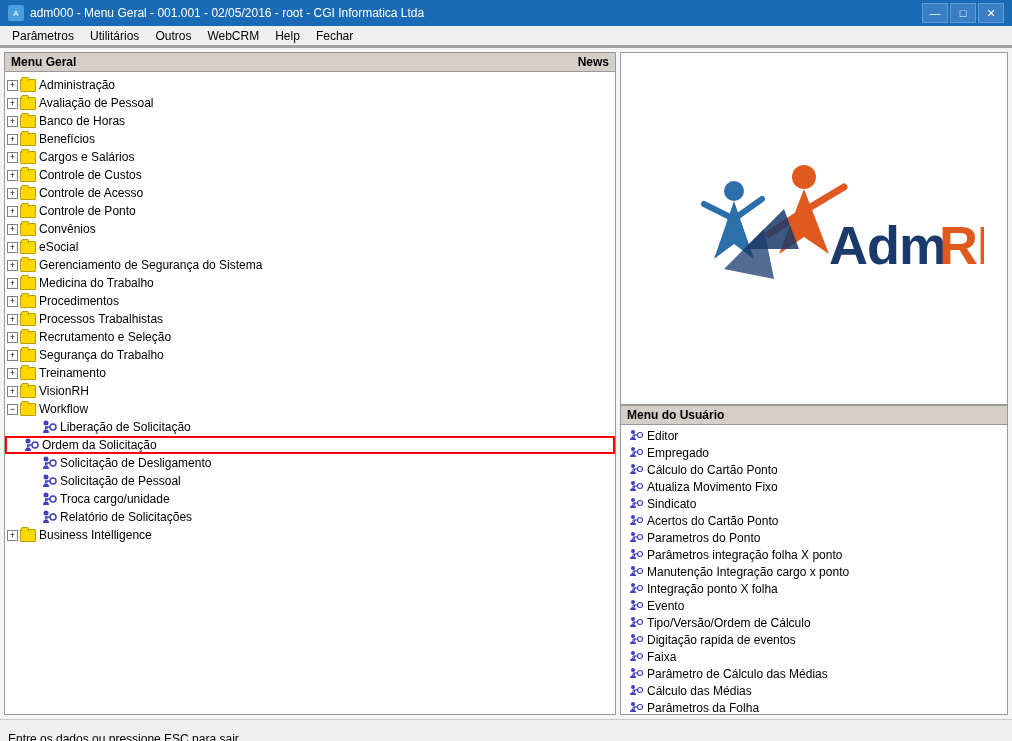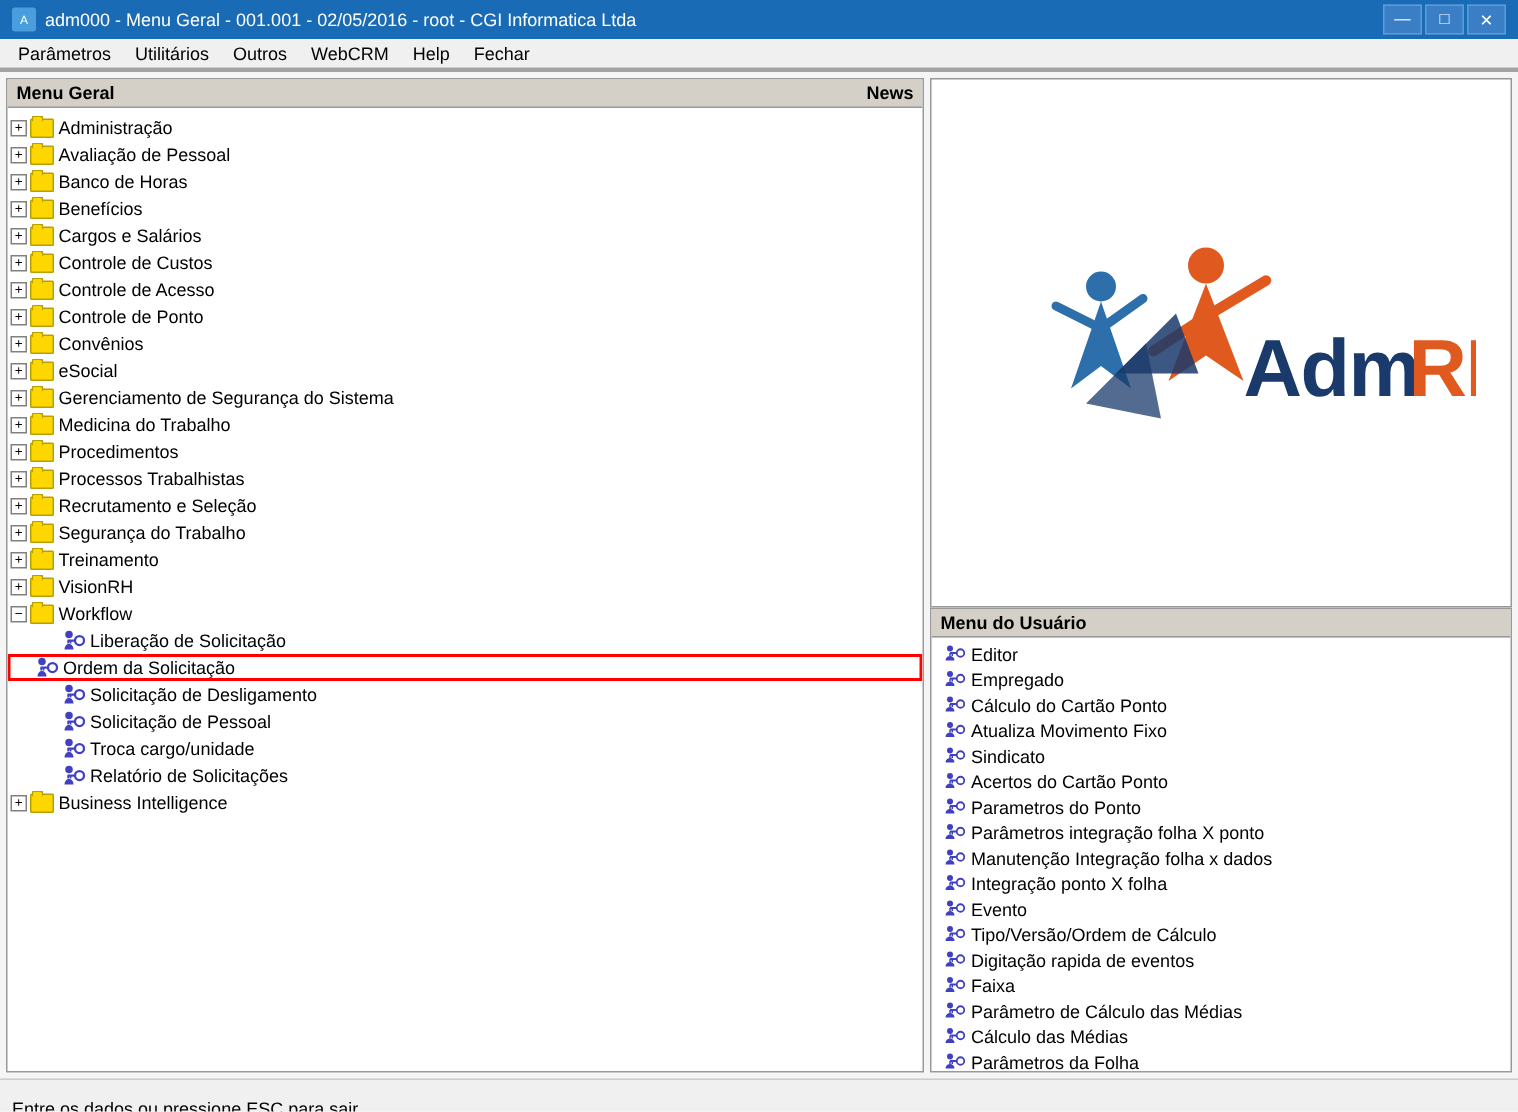--- a/index.html
+++ b/index.html
@@ -559,21 +559,21 @@
           </div>
           <div class="user-menu-item">
             <svg width="14" height="13" viewBox="0 0 14 13" style="margin-right: 4px; flex-shrink: 0;">
               <circle cx="4" cy="3" r="2" fill="#4040c0"></circle>
               <path d="M1,11 C1,7 7,7 7,11" fill="#4040c0"></path>
               <circle cx="11" cy="6" r="2.5" fill="none" stroke="#4040c0" stroke-width="1.2"></circle>
               <line x1="8.5" y1="6" x2="4" y2="6" stroke="#4040c0" stroke-width="1.2"></line>
               <line x1="5.5" y1="6" x2="5.5" y2="8" stroke="#4040c0" stroke-width="1"></line>
               <line x1="4" y1="6" x2="4" y2="8" stroke="#4040c0" stroke-width="1"></line>
             </svg>
-            <span>Manutenção Integração folha x dados</span>
+            <span>Manutenção Integração cargo x ponto</span>
           </div>
           <div class="user-menu-item">
             <svg width="14" height="13" viewBox="0 0 14 13" style="margin-right: 4px; flex-shrink: 0;">
               <circle cx="4" cy="3" r="2" fill="#4040c0"></circle>
               <path d="M1,11 C1,7 7,7 7,11" fill="#4040c0"></path>
               <circle cx="11" cy="6" r="2.5" fill="none" stroke="#4040c0" stroke-width="1.2"></circle>
               <line x1="8.5" y1="6" x2="4" y2="6" stroke="#4040c0" stroke-width="1.2"></line>
               <line x1="5.5" y1="6" x2="5.5" y2="8" stroke="#4040c0" stroke-width="1"></line>
               <line x1="4" y1="6" x2="4" y2="8" stroke="#4040c0" stroke-width="1"></line>
             </svg>

